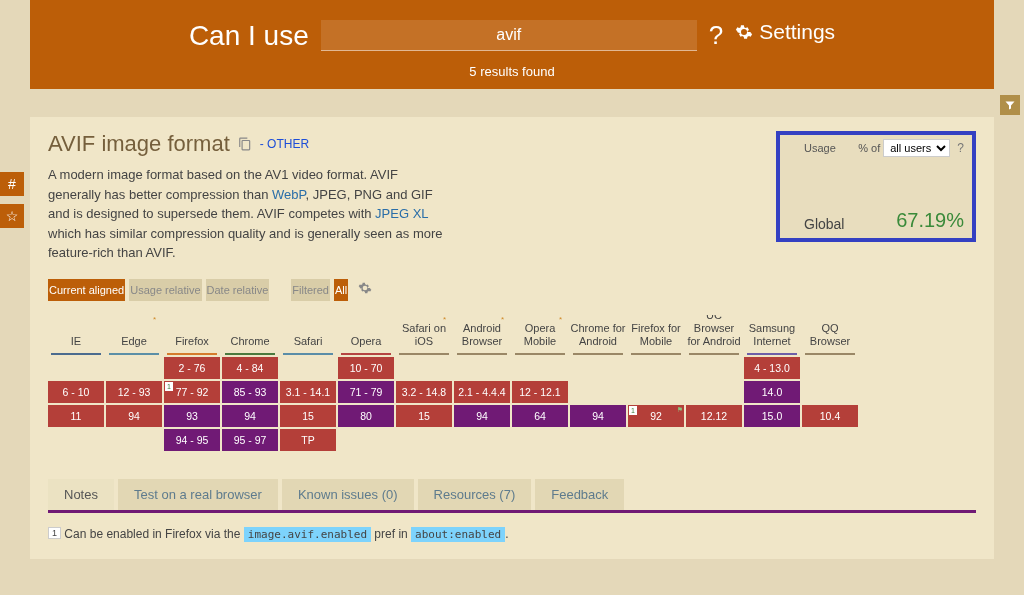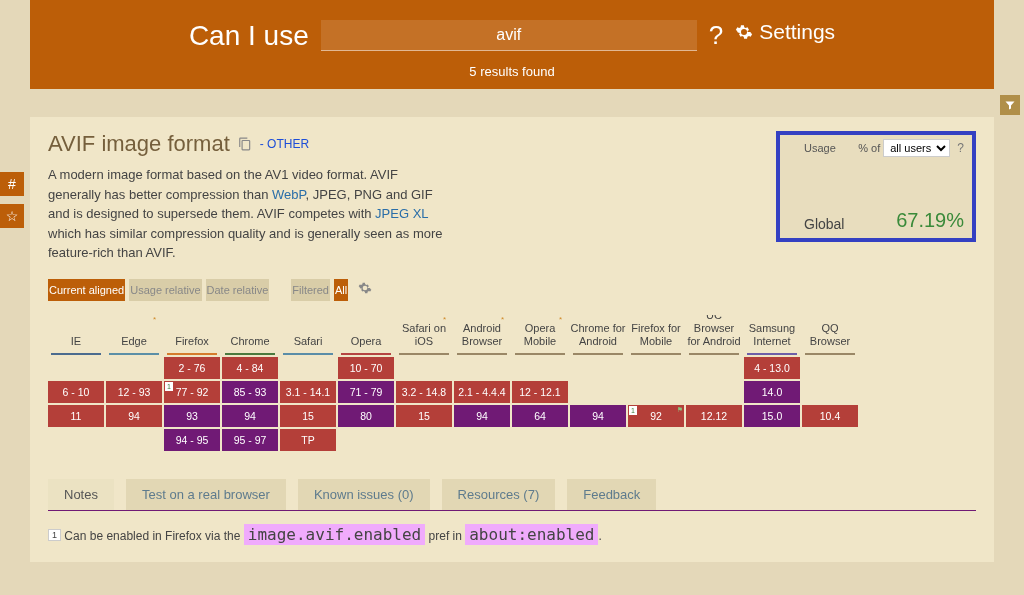--- a/index.html
+++ b/index.html
@@ -58,27 +58,27 @@
     .browser-underline.u-safari { background: #5A8DA8; }
     .browser-underline.u-opera { background: #B54341; }
     .browser-underline.u-samsung { background: #6D5EA8; }
     .version-cell { height: 22px; margin: 2px 0; display: flex; align-items: center; justify-content: center; color: #fff; font-size: 10.5px; position: relative; }
     .v-red { background: #B43F39; }
     .v-green { background: #701a75; }
     .v-empty { background: transparent; }
     .cell-note { position: absolute; top: 1px; left: 1px; background: #fff; color: #3A7A3A; font-size: 7px; padding: 0 2px; line-height: 9px; }
     .cell-flag { position: absolute; top: 1px; right: 1px; font-size: 7px; }
     
-    .tabs-row { display: flex; gap: 12px; margin-top: 26px; border-bottom: 1px solid #701a75; }
+    .tabs-row { display: flex; gap: 4px; margin-top: 26px; border-bottom: 3px solid #701a75; }
     .tab { padding: 8px 16px; font-size: 13px; color: #5E7B8D; background: #E2D7B4; cursor: pointer; }
     .tab.active { background: #EBE2C2; color: #555; }
     
     .notes-content { margin-top: 14px; font-size: 12px; color: #444; }
     .note-num { display: inline-block; background: #fff; border: 1px solid #ccc; font-size: 9px; padding: 0 3px; vertical-align: 2px; }
-    code { background: #f0abfc; padding: 1px 4px; font-family: monospace; font-size: 16px; }
+    code { background: #7dd3fc; padding: 1px 4px; font-family: monospace; font-size: 11px; }
   </style>
 </head>
 <body>
 
 <div class="header">
   <div class="header-search-row">
     <span class="header-search-label">Can I use</span>
     <input class="search-input" type="text" value="avif" style="">
     <span class="question-mark">?</span>
     <span class="settings-link">

